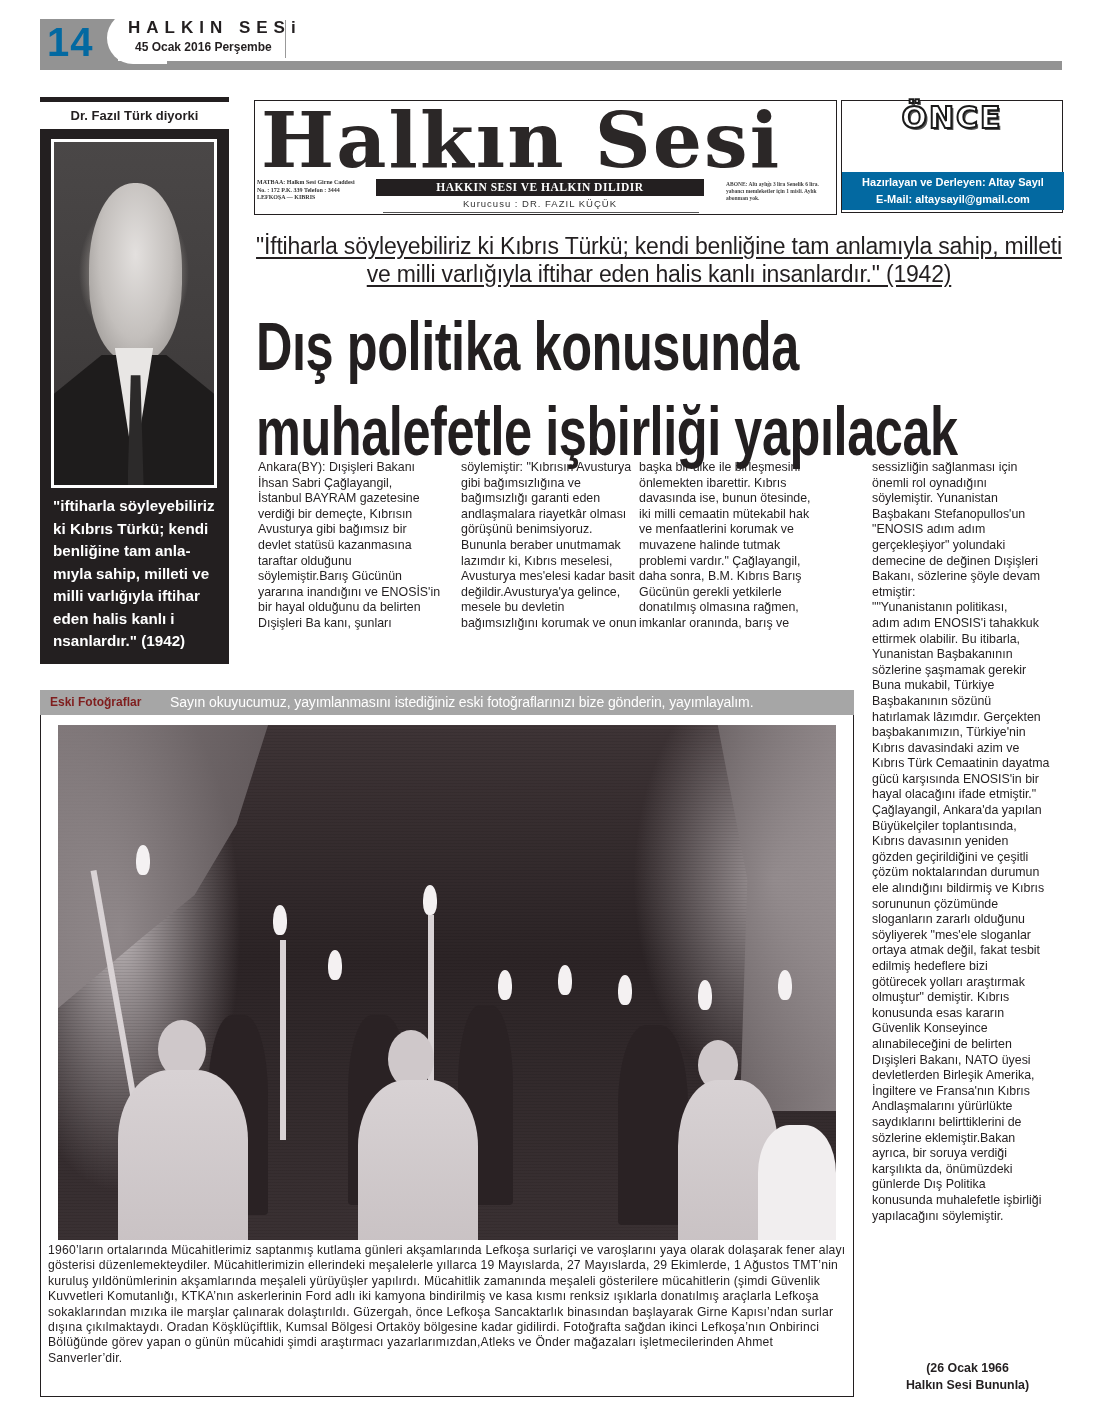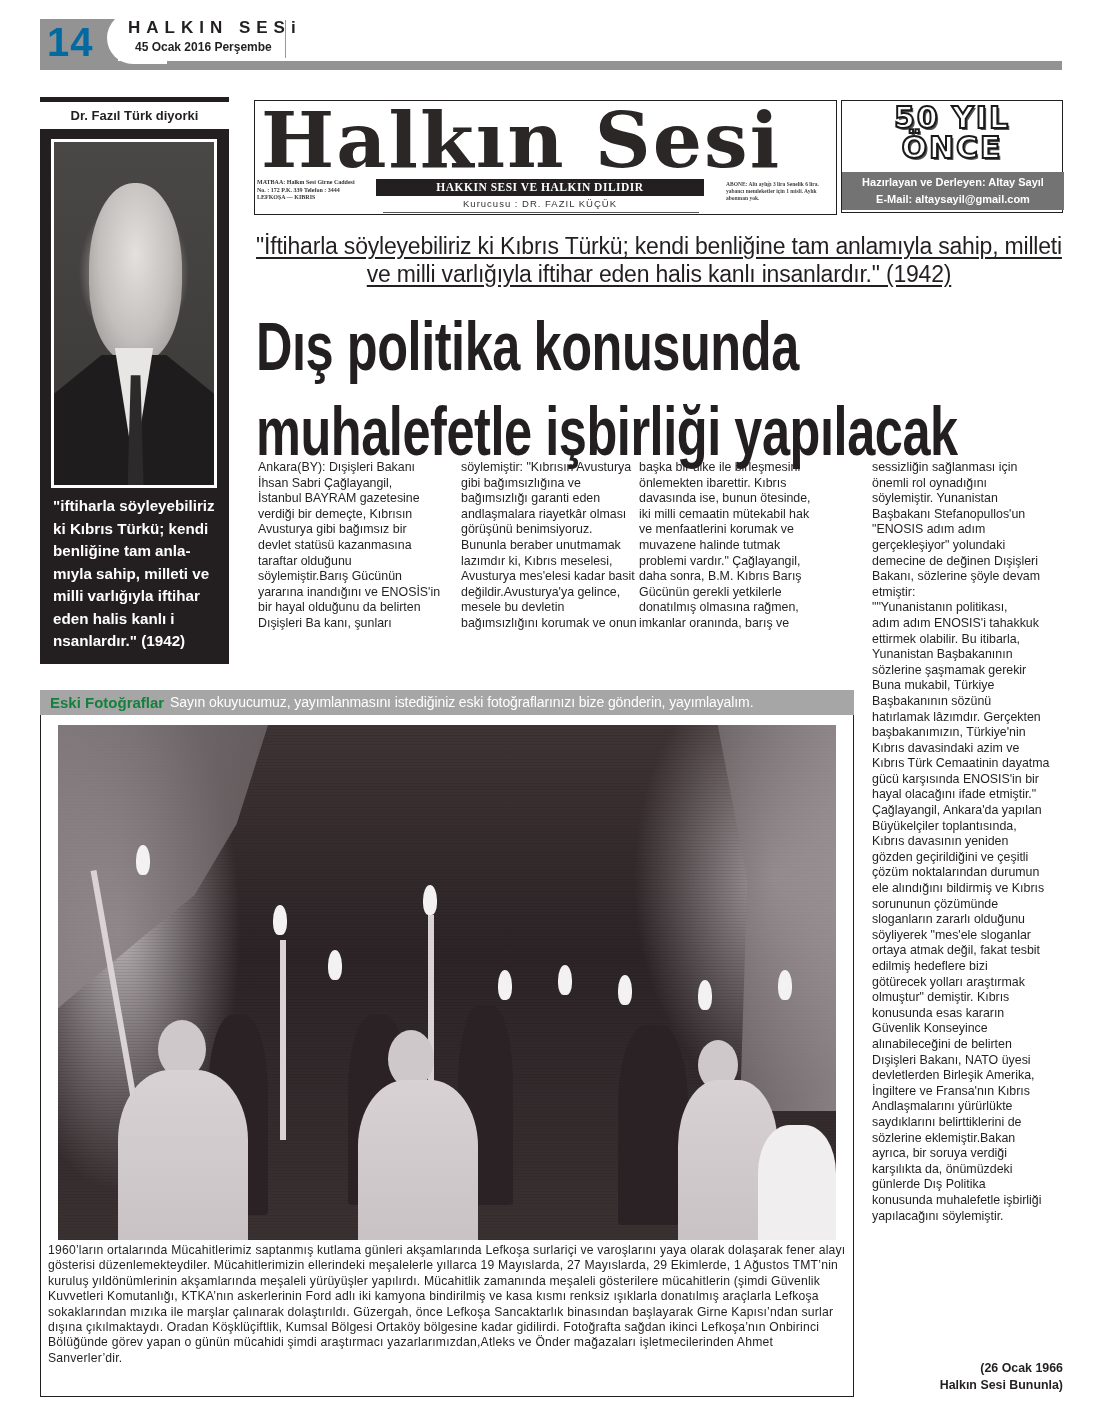--- a/index.html
+++ b/index.html
@@ -36,39 +36,39 @@
   .mast-motto { position: absolute; left: 121px; top: 78px; width: 328px; height: 17px; background: #231f20; color: #fff; font-family: "Liberation Serif", serif; font-weight: bold; font-size: 11.5px; line-height: 17px; text-align: center; letter-spacing: 0.5px; }
   .mast-founder { position: absolute; left: 121px; top: 97px; width: 328px; text-align: center; font-size: 9.5px; color: #333; letter-spacing: 1px; }
   .mast-founder-line { position: absolute; left: 128px; top: 111px; width: 316px; height: 1px; background: #555; }
   .mast-right { position: absolute; left: 471px; top: 80px; width: 108px; font-family: "Liberation Serif", serif; font-size: 5.5px; line-height: 7px; font-weight: bold; color: #444; }
 
   
   .yil-box { position: absolute; left: 841px; top: 100px; width: 222px; height: 113px; border: 1px solid #231f20; background: #fff; }
   .yil-title { position: absolute; left: 0; top: 2px; width: 100%; text-align: center; font-family: "DejaVu Sans", sans-serif; font-weight: bold; font-size: 30px; line-height: 30px; color: #fff;
     -webkit-text-stroke: 2px #1a1a1a; letter-spacing: 2px; text-shadow: 2px 2px 0 #555; }
   .yil-title span { display: block; }
-  .yil-credit { position: absolute; left: 842px; top: 172px; width: 222px; height: 38px; background: #737373; color: #fff; text-align: center; font-size: 11px; font-weight: bold; line-height: 17px; padding-top: 2px; }
+  .yil-credit { position: absolute; left: 842px; top: 172px; width: 222px; height: 38px; background: #0369a1; color: #fff; text-align: center; font-size: 11px; font-weight: bold; line-height: 17px; padding-top: 2px; }
 
   
   .top-quote { position: absolute; left: 254px; top: 232px; width: 810px; text-align: center; font-size: 23px; line-height: 28px; color: #231f20; text-decoration: underline; text-underline-offset: 3px; font-family: "Liberation Sans Narrow", "Liberation Sans", sans-serif; letter-spacing: -0.2px; }
 
   
   .headline { position: absolute; left: 256px; top: 304px; width: 810px; font-family: "Liberation Sans", sans-serif; font-weight: bold; font-size: 58px; line-height: 72px; color: #231f20; transform: scaleX(0.87) scaleY(1.18); transform-origin: left top; white-space: nowrap; letter-spacing: -0.5px; }
 
   
   .col { position: absolute; font-family: "Liberation Sans", sans-serif; font-size: 12.4px; line-height: 15.6px; color: #231f20; white-space: pre-line; }
   .col-1 { left: 258px; top: 460px; width: 200px; }
   .col-2 { left: 461px; top: 460px; width: 200px; }
   .col-3 { left: 639px; top: 460px; width: 200px; }
   .col-4 { left: 872px; top: 460px; width: 200px; }
-  .source { position: absolute; left: 872px; top: 1360px; width: 191px; text-align: right; font-size: 12.4px; line-height: 17px; font-weight: bold; color: #231f20; }
+  .source { position: absolute; left: 872px; top: 1360px; width: 191px; text-align: center; font-size: 12.4px; line-height: 17px; font-weight: bold; color: #231f20; }
 
   
   .eski-bar { position: absolute; left: 40px; top: 690px; width: 814px; height: 25px; background: #a6a6a6; }
-  .eski-label { position: absolute; left: 50px; top: 690px; font-size: 15px; font-weight: bold; color: #15803d; line-height: 25px; }
+  .eski-label { position: absolute; left: 50px; top: 690px; font-size: 12px; font-weight: bold; color: #7f1d1d; line-height: 25px; }
   .eski-text { position: absolute; left: 170px; top: 690px; font-size: 14px; color: #fff; line-height: 25px; letter-spacing: -0.1px; }
   .photo-frame { position: absolute; left: 40px; top: 715px; width: 814px; height: 682px; border: 1px solid #231f20; border-top: none; }
   .photo { position: absolute; left: 58px; top: 725px; width: 778px; height: 515px; overflow: hidden;
     background:
       repeating-linear-gradient(0deg, rgba(0,0,0,0.08) 0px, rgba(0,0,0,0.08) 1px, transparent 1px, transparent 3px),
       radial-gradient(ellipse 120px 260px at 8% 40%, #b9b2b4 0%, transparent 100%),
       radial-gradient(ellipse 140px 220px at 92% 30%, #a59d9f 0%, transparent 100%),
       linear-gradient(180deg, #3e3436 0%, #2c2426 45%, #3a3133 100%); }
   .photo .bldg-l { position: absolute; left: 0; top: 0; width: 27%; height: 55%; background: linear-gradient(90deg, #8f8789 0%, #6e6668 100%); clip-path: polygon(0 0, 100% 0, 85% 35%, 65% 60%, 40% 75%, 0 100%); opacity: 0.8; }
   .photo .bldg-r { position: absolute; right: 0; top: 0; width: 19%; height: 75%; background: linear-gradient(90deg, #6f6769 0%, #a39b9d 100%); clip-path: polygon(20% 0, 100% 0, 100% 100%, 35% 100%, 40% 40%); opacity: 0.75; }
@@ -104,21 +104,20 @@
   <div class="mast-title">Halkın Sesi</div>
   <div class="mast-left">MATBAA: Halkın Sesi Girne Caddesi No. : 172 P.K. 339 Telefon : 3444 LEFKOŞA — KIBRIS</div>
   <div class="mast-motto">HAKKIN SESI VE HALKIN DILIDIR</div>
   <div class="mast-founder">Kurucusu : DR. FAZIL KÜÇÜK</div>
   <div class="mast-founder-line"></div>
   <div class="mast-right">ABONE: Altı aylığı 3 lira Senelik 6 lira. yabancı memleketler için 1 misli. Aylık abonman yok.</div>
 </div>
 
 <div class="yil-box">
   <div class="yil-title">
-    <span>50 YIL</span>
     <span>ÖNCE</span>
   </div>
 </div>
 <div class="yil-credit">
   <div>Hazırlayan ve Derleyen: Altay Sayıl</div>
   <div>E-Mail: altaysayil@gmail.com</div>
 </div>
 
 <div class="top-quote">"İftiharla söyleyebiliriz ki Kıbrıs Türkü; kendi benliğine tam anlamıyla sahip, milleti ve  milli varlığıyla iftihar eden halis kanlı insanlardır." (1942)</div>
 

